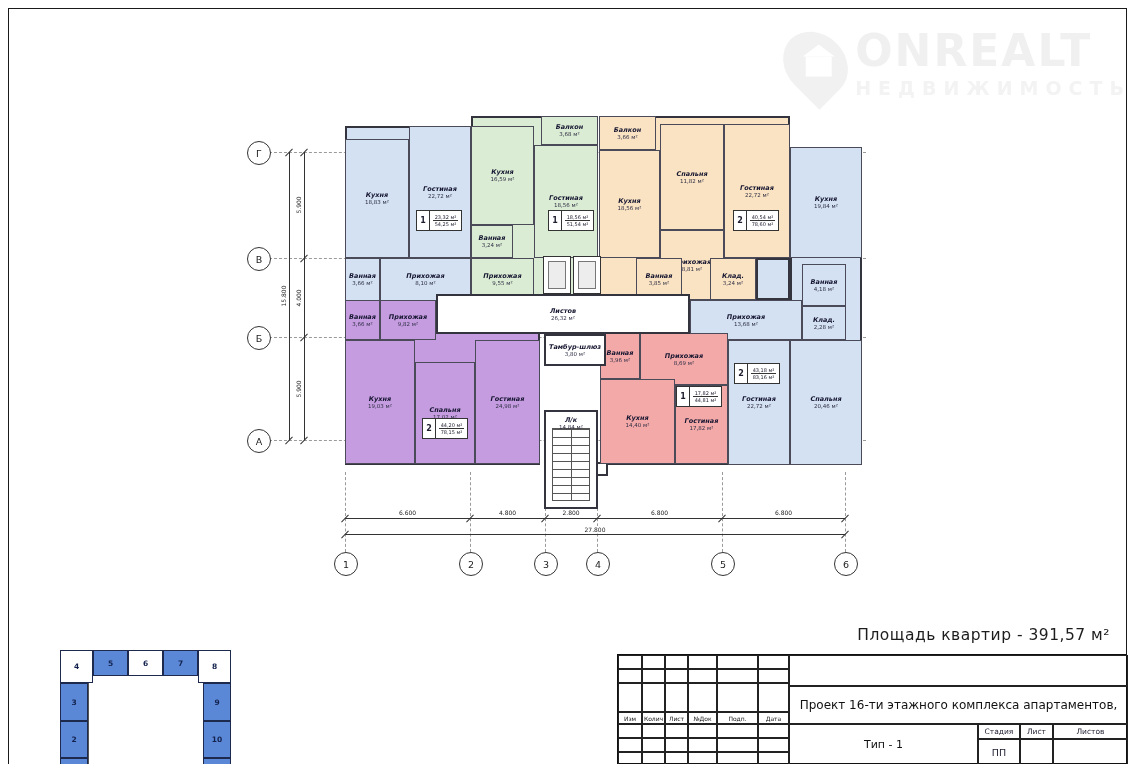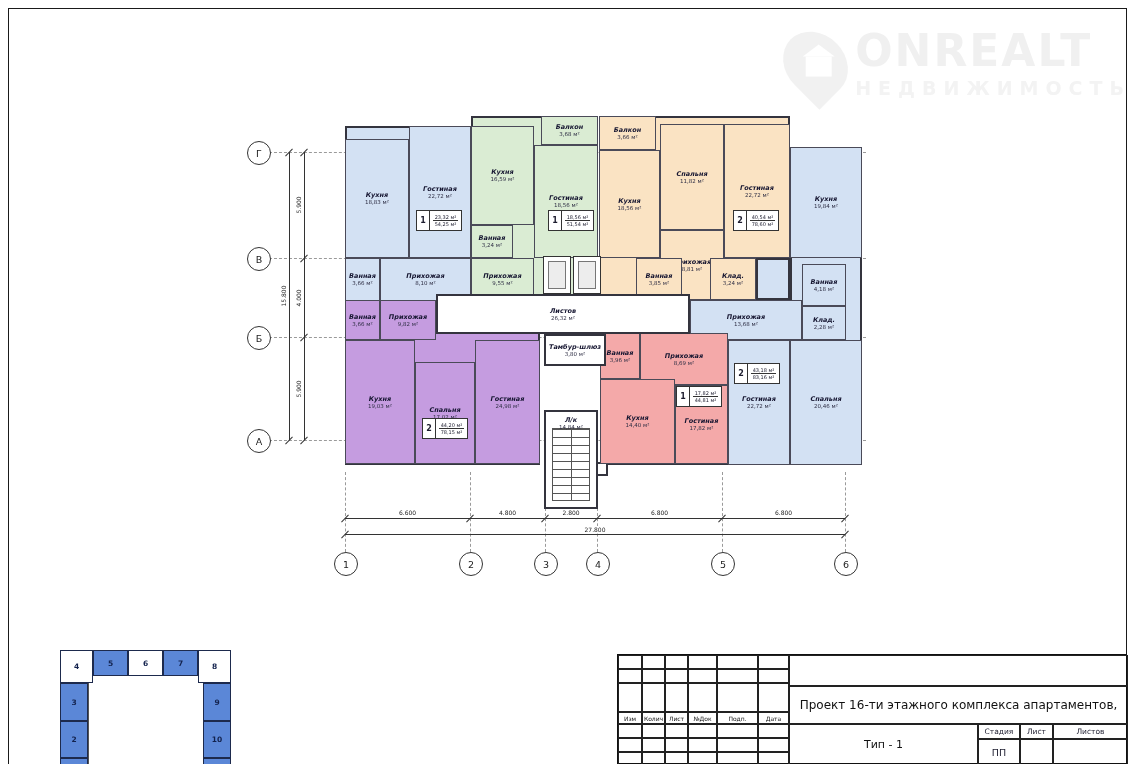--- a/index.html
+++ b/index.html
@@ -382,20 +382,21 @@
       <div class="tick" style="left: 299px; top: 337px;"></div>
       <div class="tick" style="left: 299px; top: 440px;"></div>
       <div class="tick" style="left: 284px; top: 152px;"></div>
       <div class="tick" style="left: 284px; top: 440px;"></div>
       <div class="dimlab-v" style="left: 295px; top: 205px;">5.900</div>
       <div class="dimlab-v" style="left: 295px; top: 297.5px;">4.000</div>
       <div class="dimlab-v" style="left: 295px; top: 388.5px;">5.900</div>
       <div class="dimlab-v" style="left: 280px; top: 296px;">15.800</div>
     </div>
 
+  <div id="summary">Площадь квартир - 391,57 м²</div>
 
   <div id="keyplan">
     <div id="kp-inner"></div>
   <div class="kp-cell" style="left: 60px; top: 650px; width: 33px; height: 33px; background: rgb(255, 255, 255);">4</div>
       <div class="kp-cell" style="left: 93px; top: 650px; width: 35px; height: 26px; background: rgb(91, 135, 215);">5</div>
       <div class="kp-cell" style="left: 128px; top: 650px; width: 35px; height: 26px; background: rgb(255, 255, 255);">6</div>
       <div class="kp-cell" style="left: 163px; top: 650px; width: 35px; height: 26px; background: rgb(91, 135, 215);">7</div>
       <div class="kp-cell" style="left: 198px; top: 650px; width: 33px; height: 33px; background: rgb(255, 255, 255);">8</div>
       <div class="kp-cell" style="left: 60px; top: 683px; width: 28px; height: 38px; background: rgb(91, 135, 215);">3</div>
       <div class="kp-cell" style="left: 60px; top: 721px; width: 28px; height: 37px; background: rgb(91, 135, 215);">2</div>

